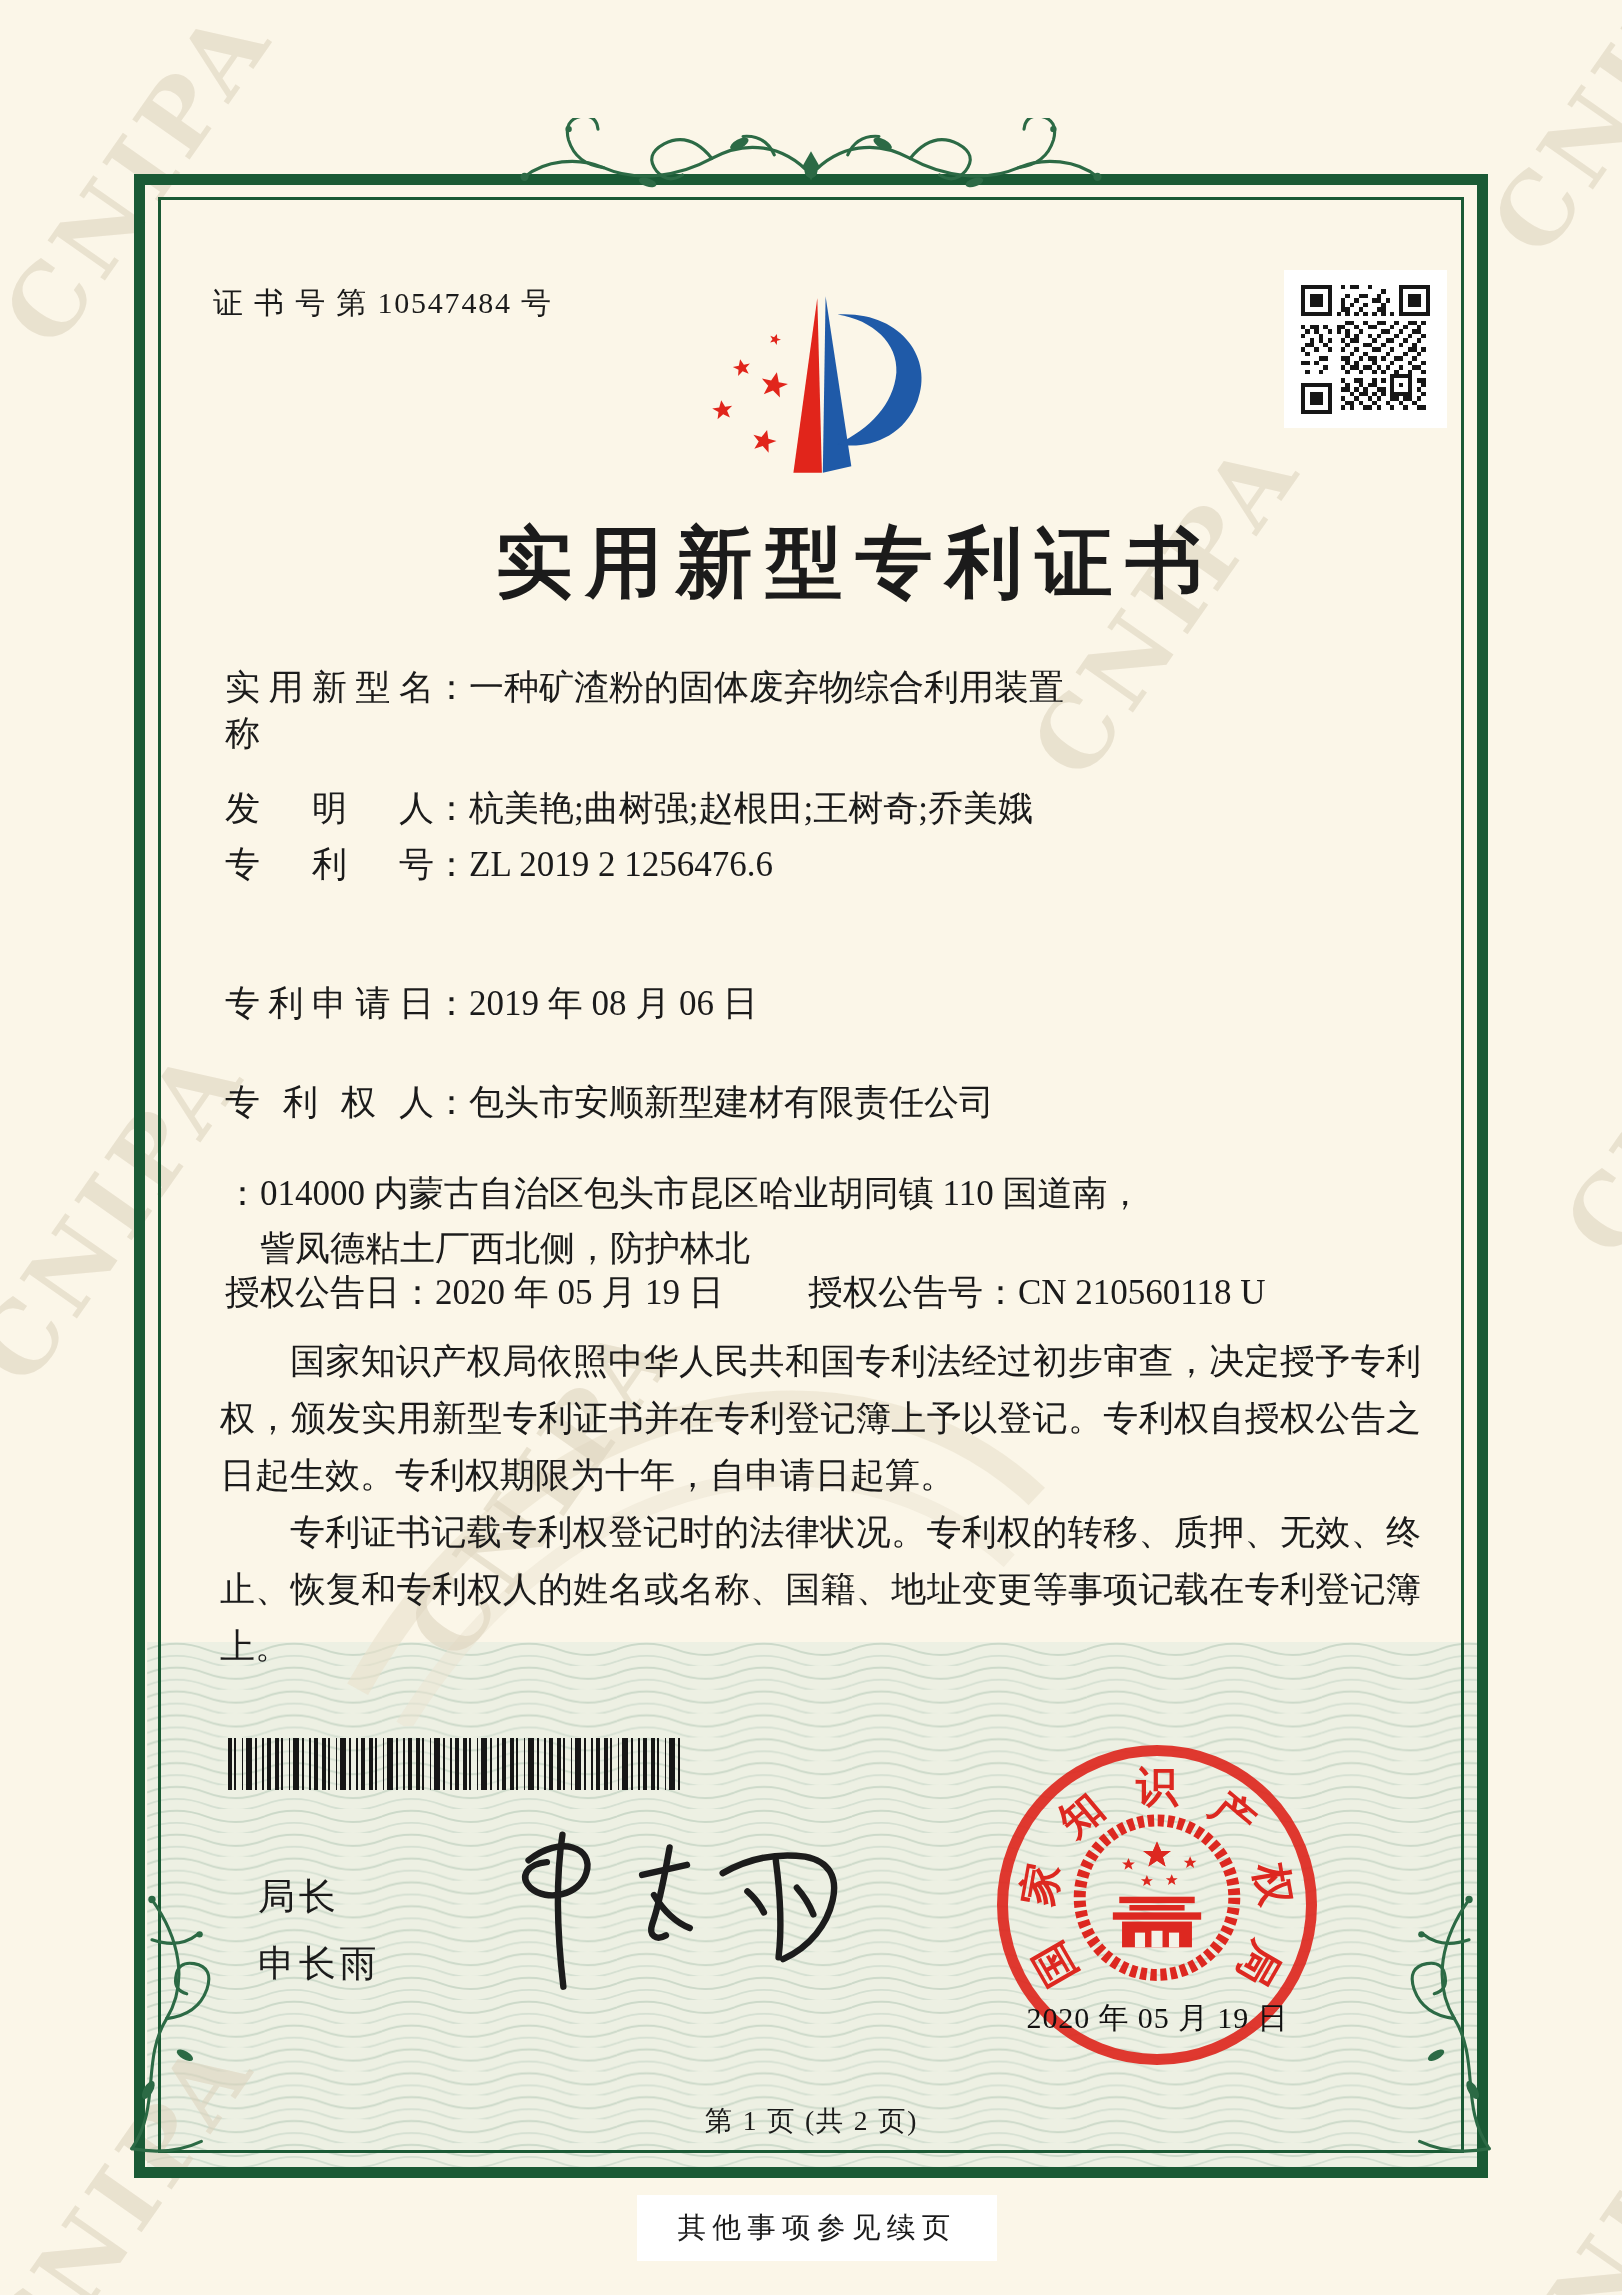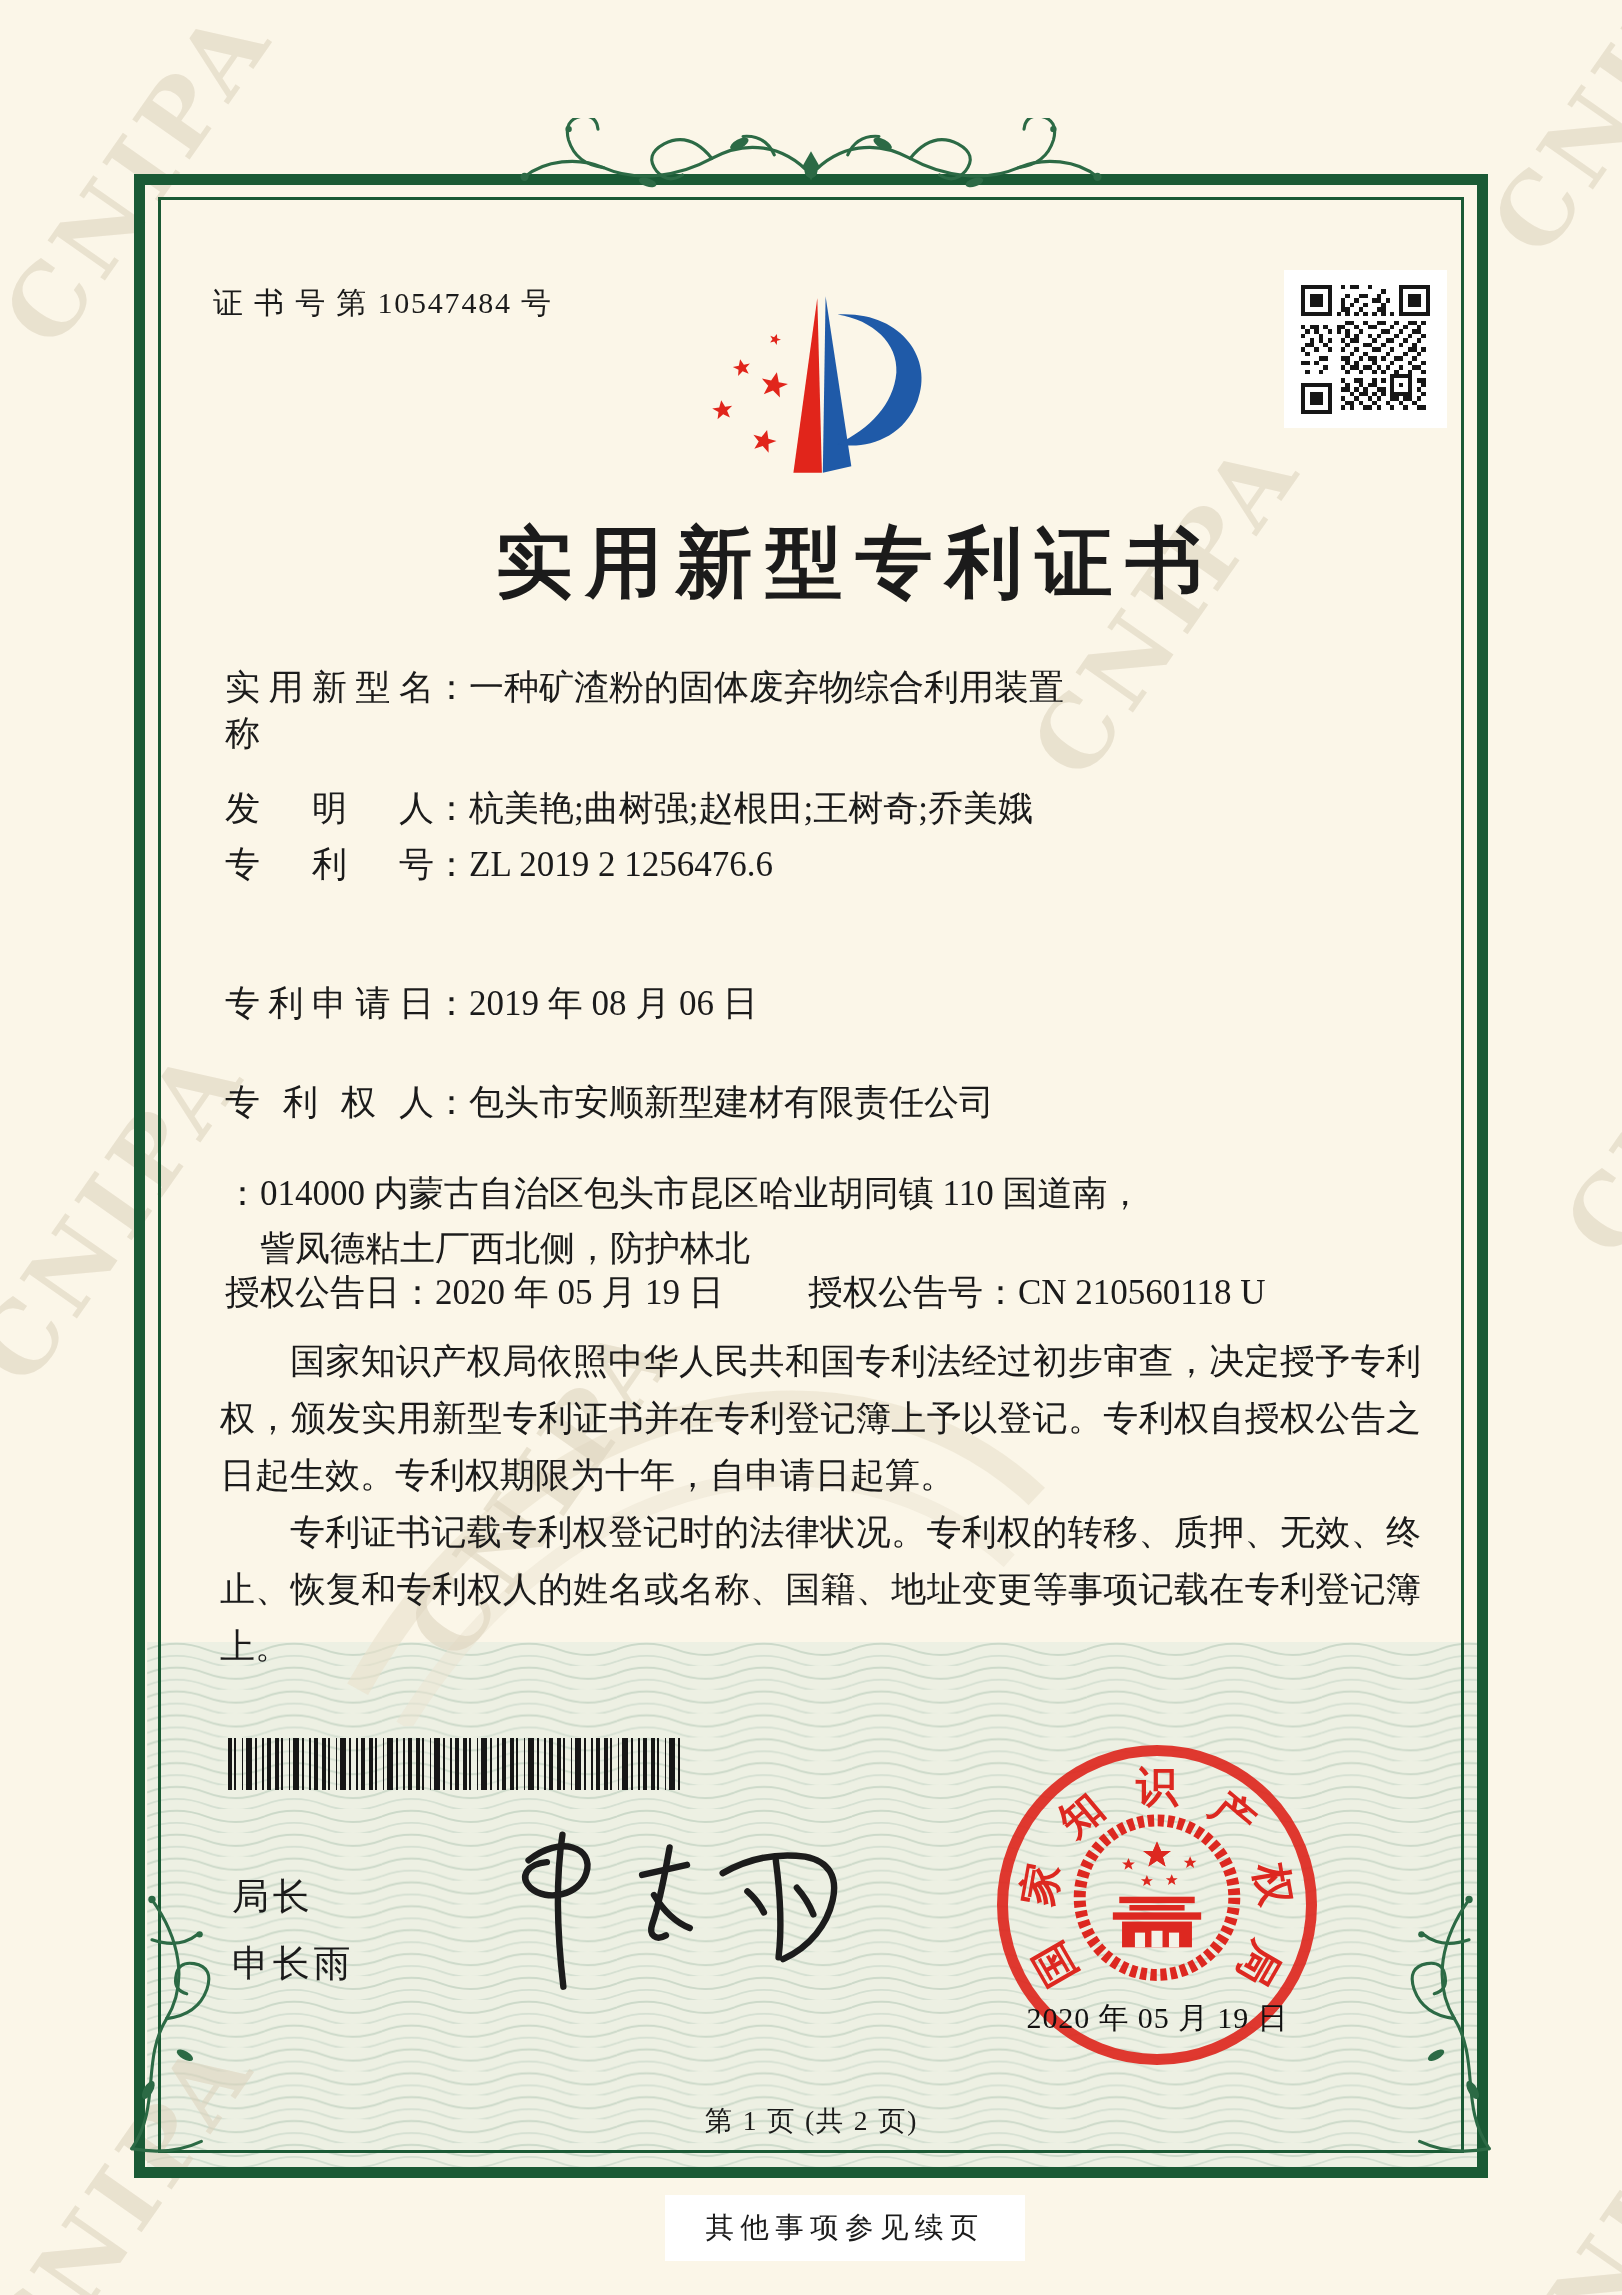--- a/index.html
+++ b/index.html
@@ -56,21 +56,21 @@
     background:repeating-linear-gradient(90deg,
       #161616 0 3.7px, transparent 3.7px 6.4px,
       #161616 6.4px 8.3px, transparent 8.3px 13.8px,
       #161616 13.8px 14.7px, transparent 14.7px 18.4px,
       #161616 18.4px 24px, transparent 24px 27px,
       #161616 27px 28.5px, transparent 28.5px 34px,
       #161616 34px 36px, transparent 36px 39px,
       #161616 39px 43px, transparent 43px 47px);
   }
   .signer-title,.signer-name{
-    position:absolute; z-index:10; left:232px; font-size:37px;
+    position:absolute; z-index:10; left:258px; font-size:37px;
     font-family:Liberation Serif, serif; letter-spacing:3.7px;
   }
   .signer-title{ top:1872px; }
   .signer-name{ top:1939px; }
   .signature{ position:absolute; z-index:10; left:473px; top:1820px; }
   
   .seal{
     position:absolute; z-index:11; left:997px; top:1745px; width:320px; height:320px;
     border-radius:50%; box-sizing:border-box; border:11px solid rgba(221,40,32,.92);
   }
@@ -85,21 +85,21 @@
   .seal-date{
     position:absolute; z-index:12; left:992px; top:1998px; width:331px; text-align:center;
     font-size:30px; letter-spacing:0.9px; color:#111;
   }
   .page-info{
     position:absolute; z-index:10; left:0; top:2103px; width:1623px; text-align:center;
     font-size:27.5px; letter-spacing:1.8px;
   }
   .cont-strip{
     position:absolute; z-index:10; left:637px; top:2195px; width:360px; height:66px; background:#ffffff;
-    display:flex; align-items:center; justify-content:center;margin-left:28px;
+    display:flex; align-items:center; justify-content:center;
   }
   .cont-note{ font-size:28.5px; letter-spacing:6.4px; }
   
   .orn-top{ position:absolute; z-index:6; left:508px; top:118px; }
   .orn-bl{ position:absolute; z-index:6; left:108px; top:1881px; }
   .orn-br{ position:absolute; z-index:6; left:1339px; top:1881px; transform:scale(-1,1); }
   .bigarc{ position:absolute; z-index:2; left:275px; top:1267px; pointer-events:none; }
 </style>
 </head>
 <body>

